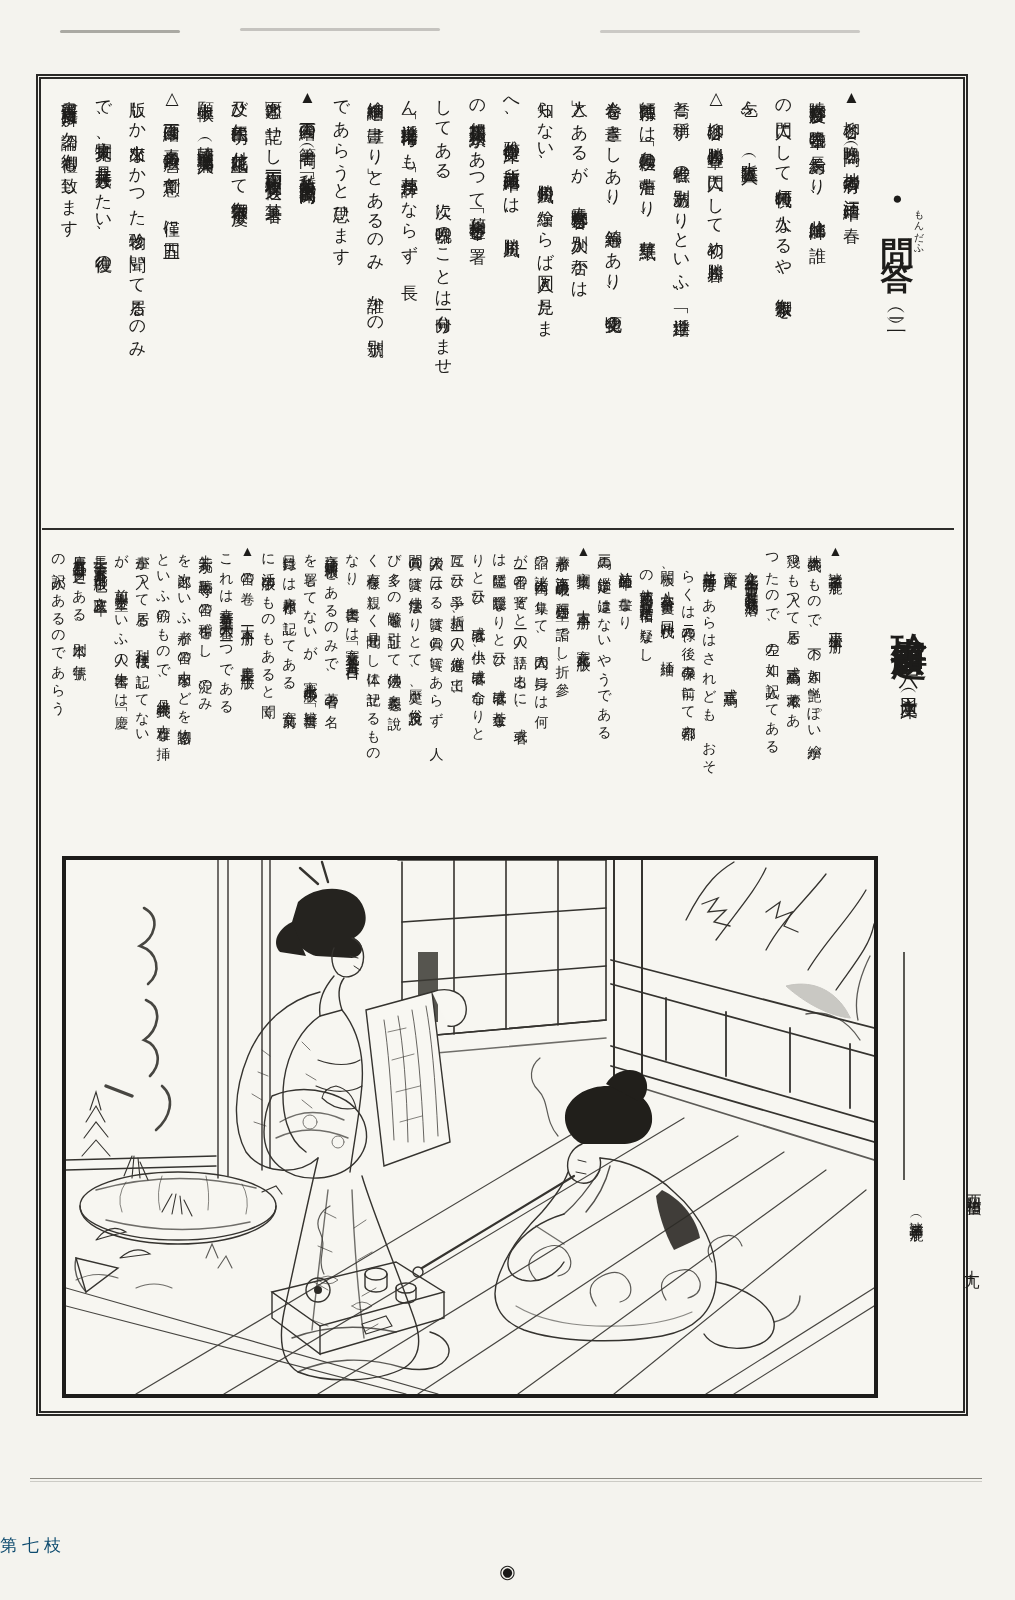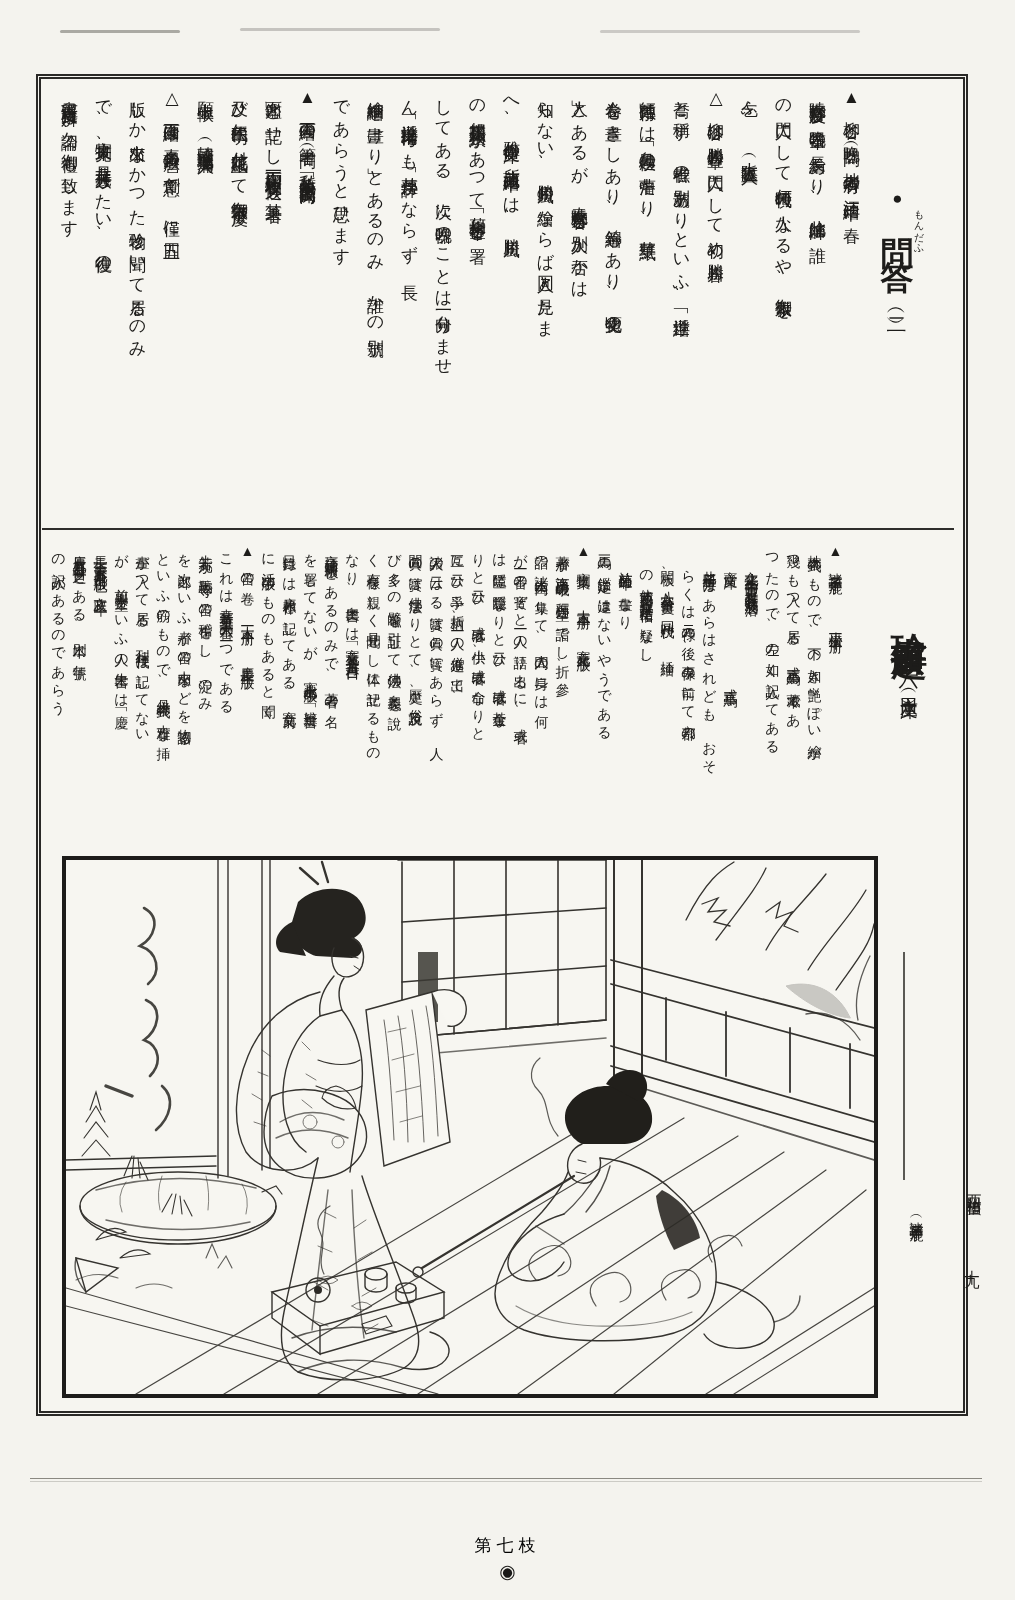--- a/index.html
+++ b/index.html
@@ -77,21 +77,21 @@
   .page-num{
     position:absolute;left:962px;top:1258px;
     font-size:15px;letter-spacing:4px;
   }
   .foot-rule{
     position:absolute;left:30px;top:1478px;width:952px;height:1px;
     background:#8a8881;box-shadow:0 3px 0 rgba(130,128,120,.35);
   }
   .foot-label{
     position:absolute;left:0;top:1534px;width:1015px;
-    text-align:center;font-size:17px;letter-spacing:5px;color:#000000;
+    text-align:left;font-size:17px;letter-spacing:5px;color:#0c4a6e;
   }
   .foot-mark{
     position:absolute;left:0;top:1560px;width:1015px;
     text-align:center;font-size:19px;color:#191817;
   }
   
   .smudge{position:absolute;background:#6d6b66;opacity:.55;border-radius:2px;}
 </style>
 </head>
 <body>

